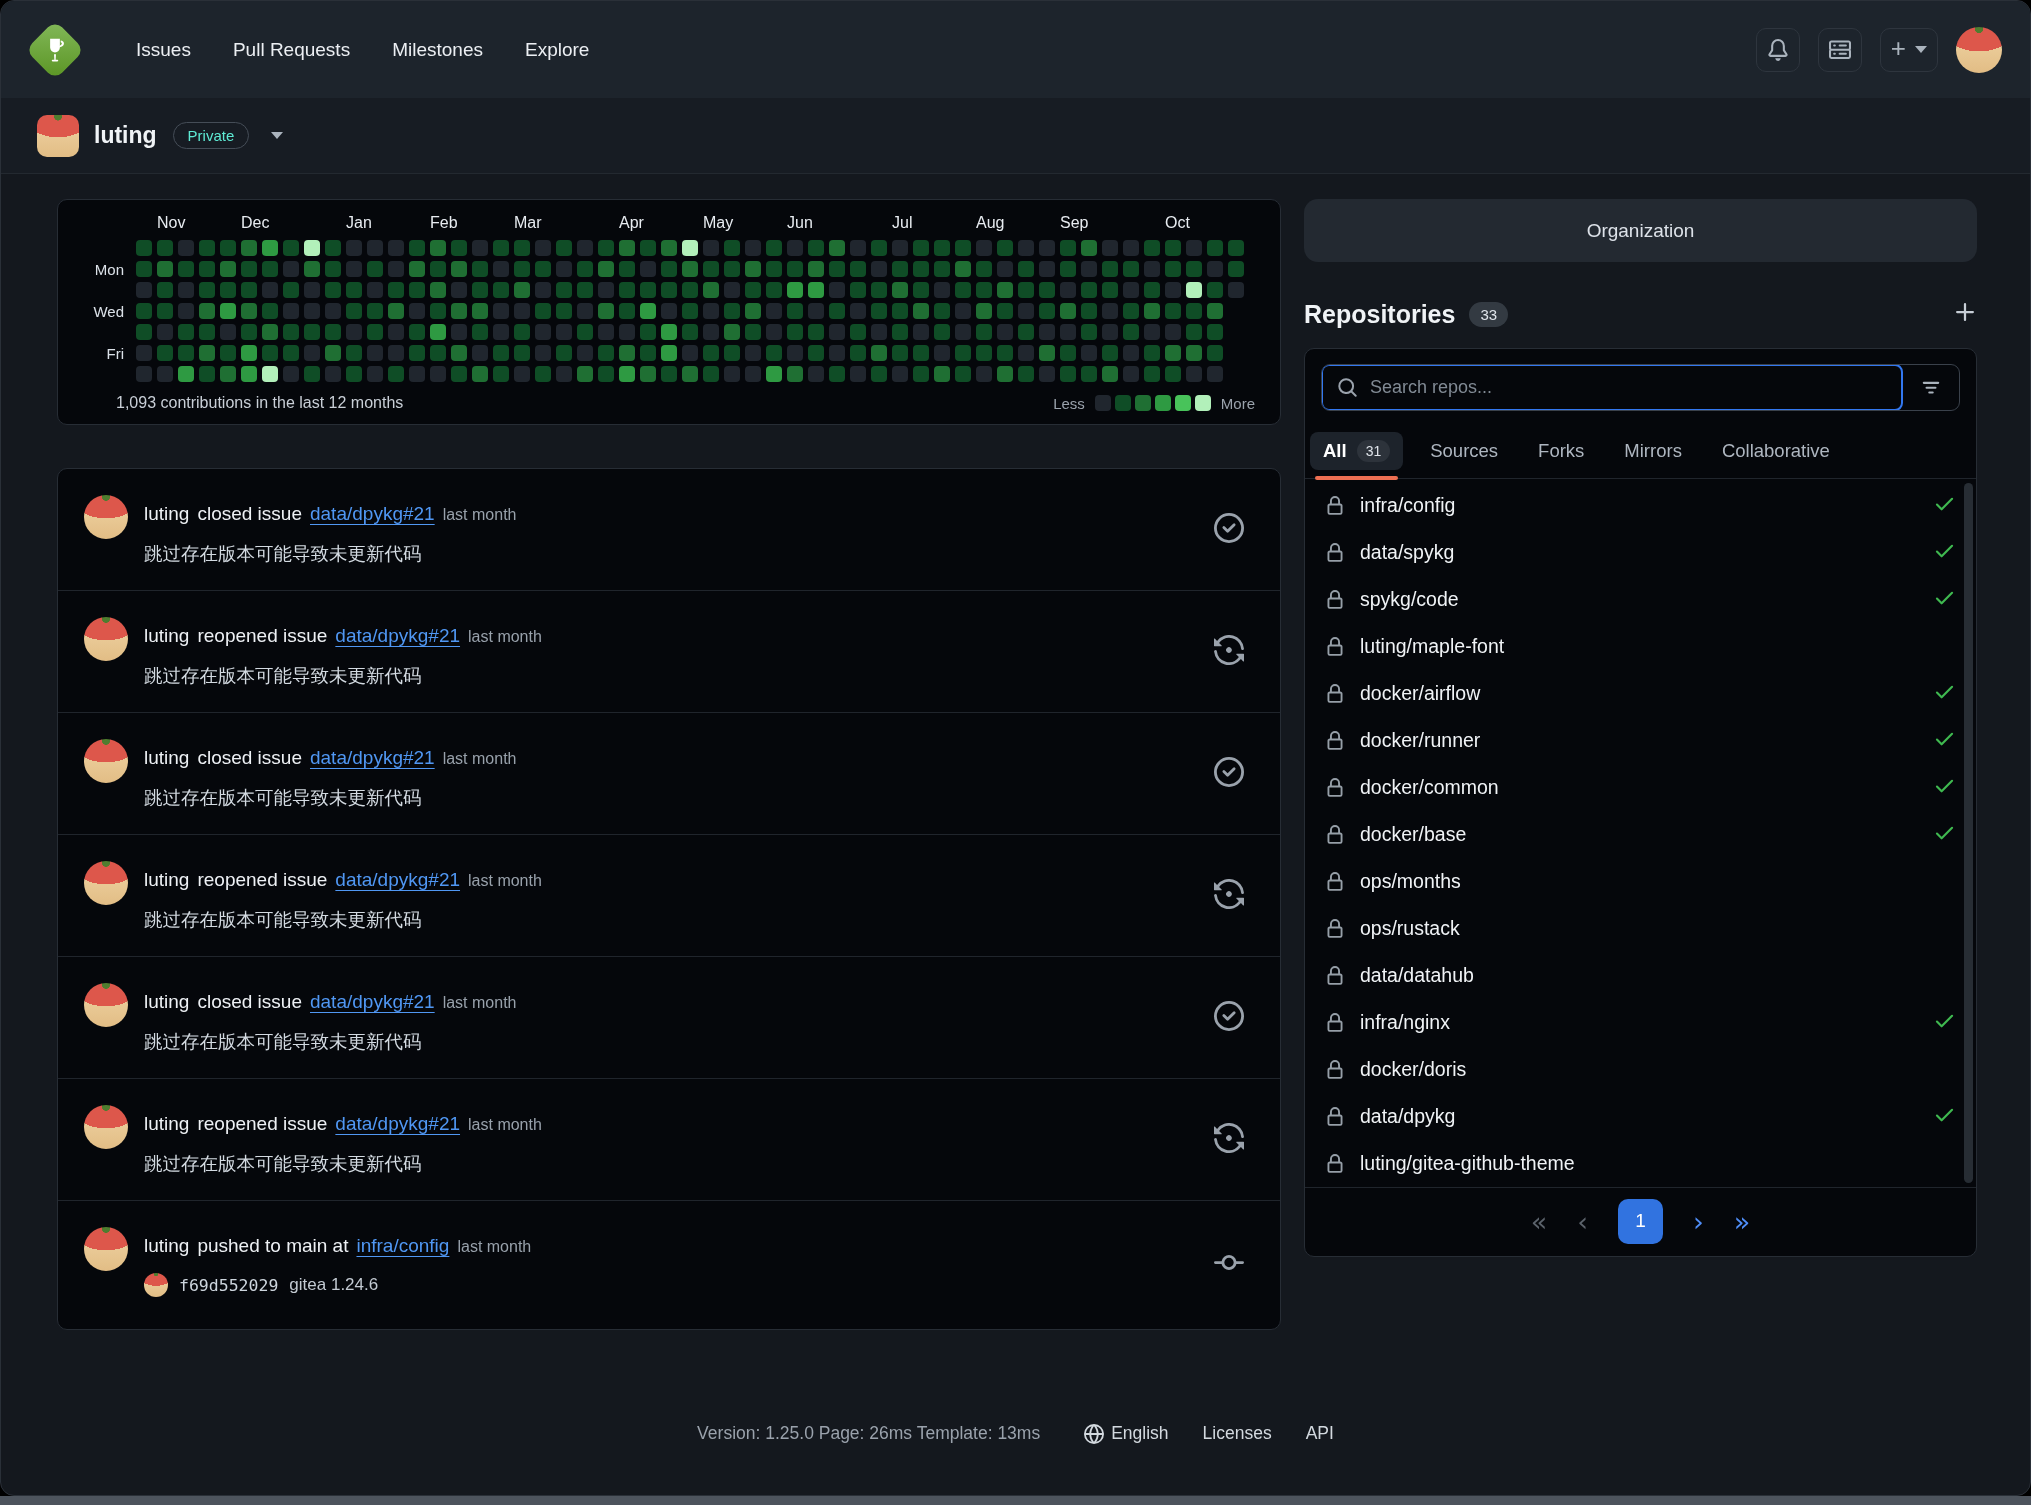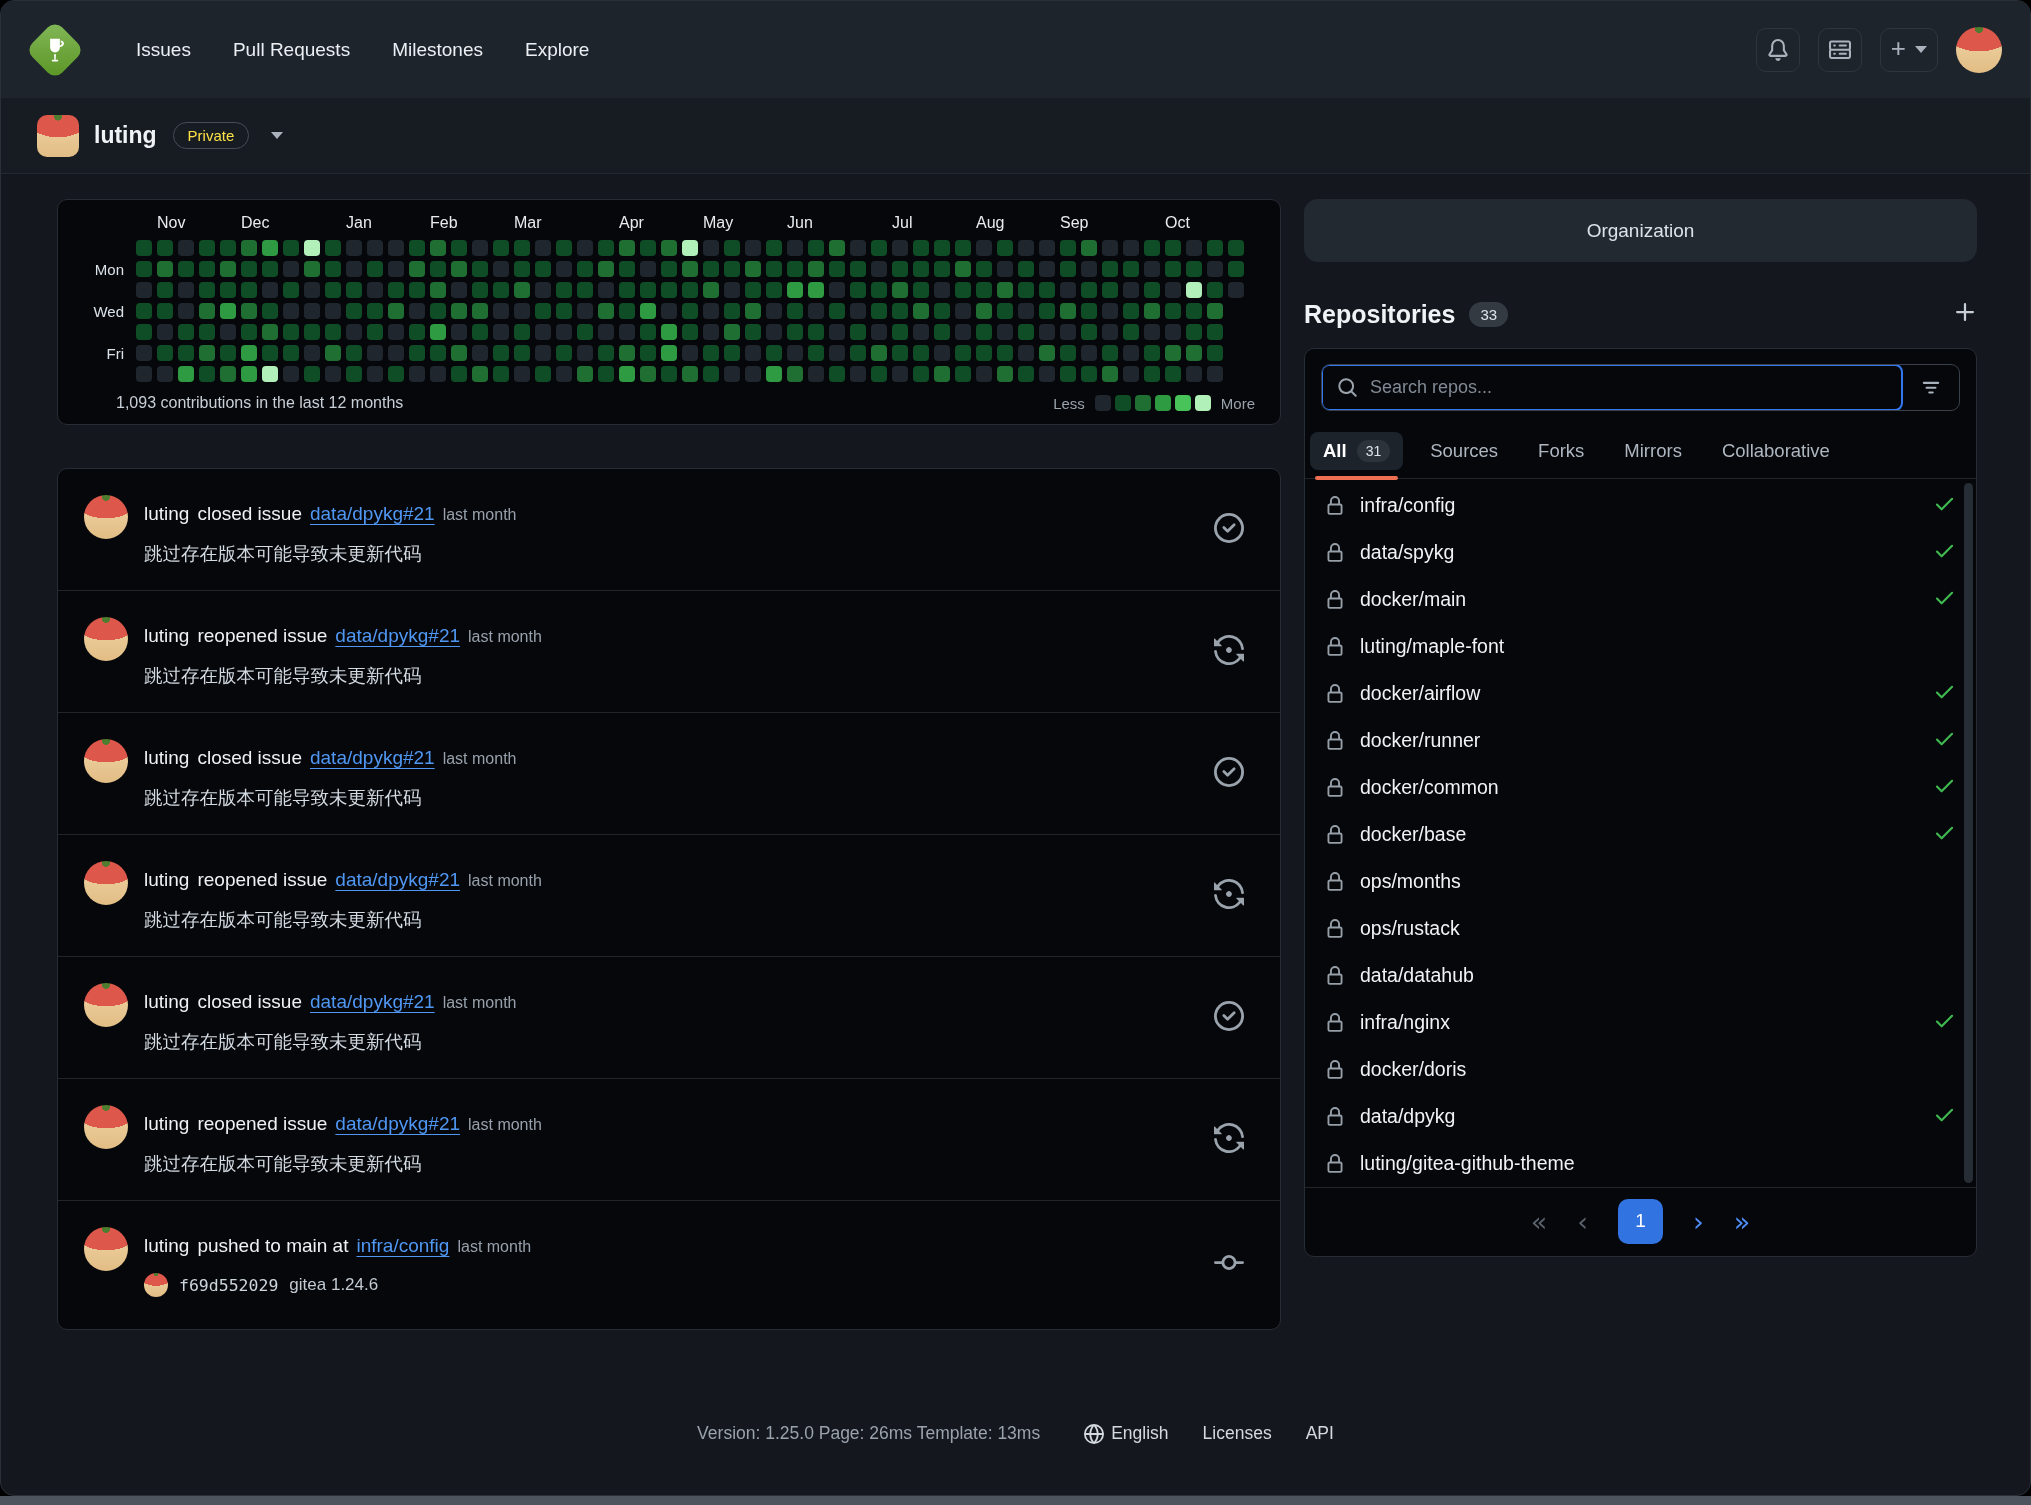--- a/index.html
+++ b/index.html
@@ -21,21 +21,21 @@
   .caret{width:0;height:0;border-left:6px solid transparent;border-right:6px solid transparent;border-top:7px solid #aab3bd}
   .avatar{border-radius:50%;background:
       radial-gradient(circle at 50% 4%,#4f7d2f 0 8%,rgba(0,0,0,0) 9%),
       radial-gradient(140% 105% at 50% -12%,#dd574b 0 62%,rgba(0,0,0,0) 62%),
       linear-gradient(#f0d5a6,#e2bd85)}
   .avatar.nav{width:46px;height:46px}
   
   .profile-header{height:76px;display:flex;align-items:center;padding:0 36px;border-bottom:1px solid #232930;background:#171c23}
   .avatar.square{width:42px;height:42px;border-radius:10px}
   .username{font-size:23px;font-weight:bold;color:#f0f3f6;margin-left:15px}
-  .badge-pill{margin-left:16px;border:1px solid #454d57;border-radius:16px;color:#fde047;font-size:15px;padding:4px 14px}
+  .badge-pill{margin-left:16px;border:1px solid #454d57;border-radius:16px;color:#5eead4;font-size:15px;padding:4px 14px}
   .hdr-caret{margin-left:22px}
   
   .content{display:flex;gap:23px;padding:25px 55px 0 56px;align-items:flex-start}
   .col-left{width:1224px;flex:0 0 auto}
   .col-right{width:673px;flex:0 0 auto}
   .card{background:#05070b;border:1px solid #272d35;border-radius:10px}
   
   .hm-card{padding:14px 20px 12px 20px;margin-bottom:43px}
   .hm-wrap{display:flex}
   .hm-days{width:58px;position:relative}
@@ -891,21 +891,21 @@
     <span class="repo-check">
       <svg viewBox="0 0 16 16">
                     <path d="M13.78 4.22a.75.75 0 0 1 0 1.06l-7.25 7.25a.75.75 0 0 1-1.06 0L2.22 9.28a.751.751 0 0 1 .018-1.042.751.751 0 0 1 1.042-.018L6 10.94l6.72-6.72a.75.75 0 0 1 1.06 0Z"></path>
                   </svg>
     </span>
   </div>
               <div class="repo-row">
     <svg class="lock" viewBox="0 0 16 16">
                   <path d="M4 4a4 4 0 0 1 8 0v2h.25c.966 0 1.75.784 1.75 1.75v5.5A1.75 1.75 0 0 1 12.25 15h-8.5A1.75 1.75 0 0 1 2 13.25v-5.5C2 6.784 2.784 6 3.75 6H4Zm8.25 3.5h-8.5a.25.25 0 0 0-.25.25v5.5c0 .138.112.25.25.25h8.5a.25.25 0 0 0 .25-.25v-5.5a.25.25 0 0 0-.25-.25ZM10.5 6V4a2.5 2.5 0 1 0-5 0v2Z"></path>
                 </svg>
-    <span class="repo-name">docker/main</span>
+    <span class="repo-name">spykg/code</span>
     <span class="repo-check">
       <svg viewBox="0 0 16 16">
                     <path d="M13.78 4.22a.75.75 0 0 1 0 1.06l-7.25 7.25a.75.75 0 0 1-1.06 0L2.22 9.28a.751.751 0 0 1 .018-1.042.751.751 0 0 1 1.042-.018L6 10.94l6.72-6.72a.75.75 0 0 1 1.06 0Z"></path>
                   </svg>
     </span>
   </div>
               <div class="repo-row">
     <svg class="lock" viewBox="0 0 16 16">
                   <path d="M4 4a4 4 0 0 1 8 0v2h.25c.966 0 1.75.784 1.75 1.75v5.5A1.75 1.75 0 0 1 12.25 15h-8.5A1.75 1.75 0 0 1 2 13.25v-5.5C2 6.784 2.784 6 3.75 6H4Zm8.25 3.5h-8.5a.25.25 0 0 0-.25.25v5.5c0 .138.112.25.25.25h8.5a.25.25 0 0 0 .25-.25v-5.5a.25.25 0 0 0-.25-.25ZM10.5 6V4a2.5 2.5 0 1 0-5 0v2Z"></path>
                 </svg>

